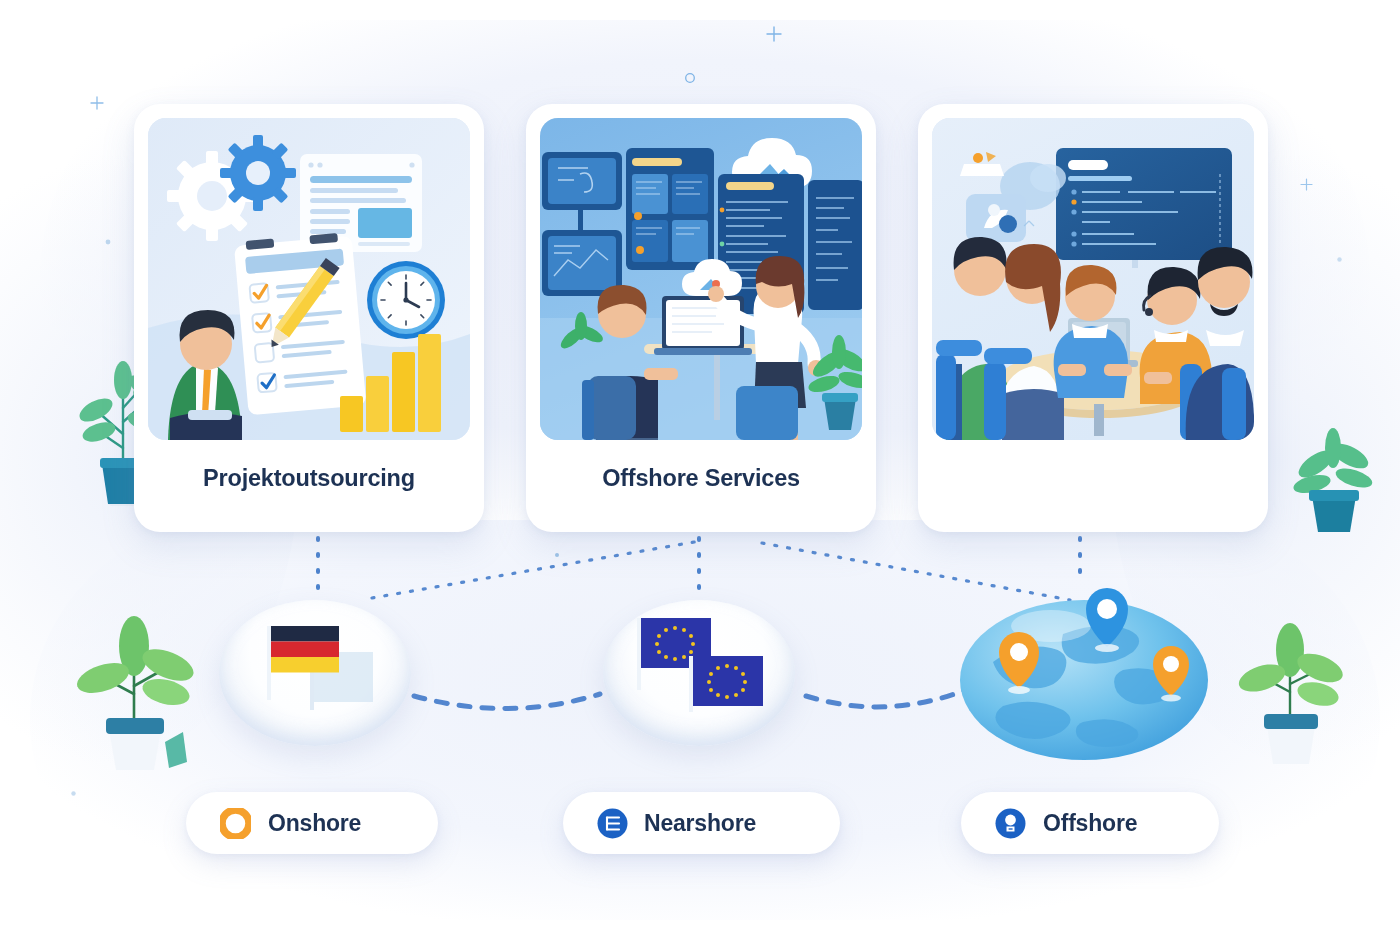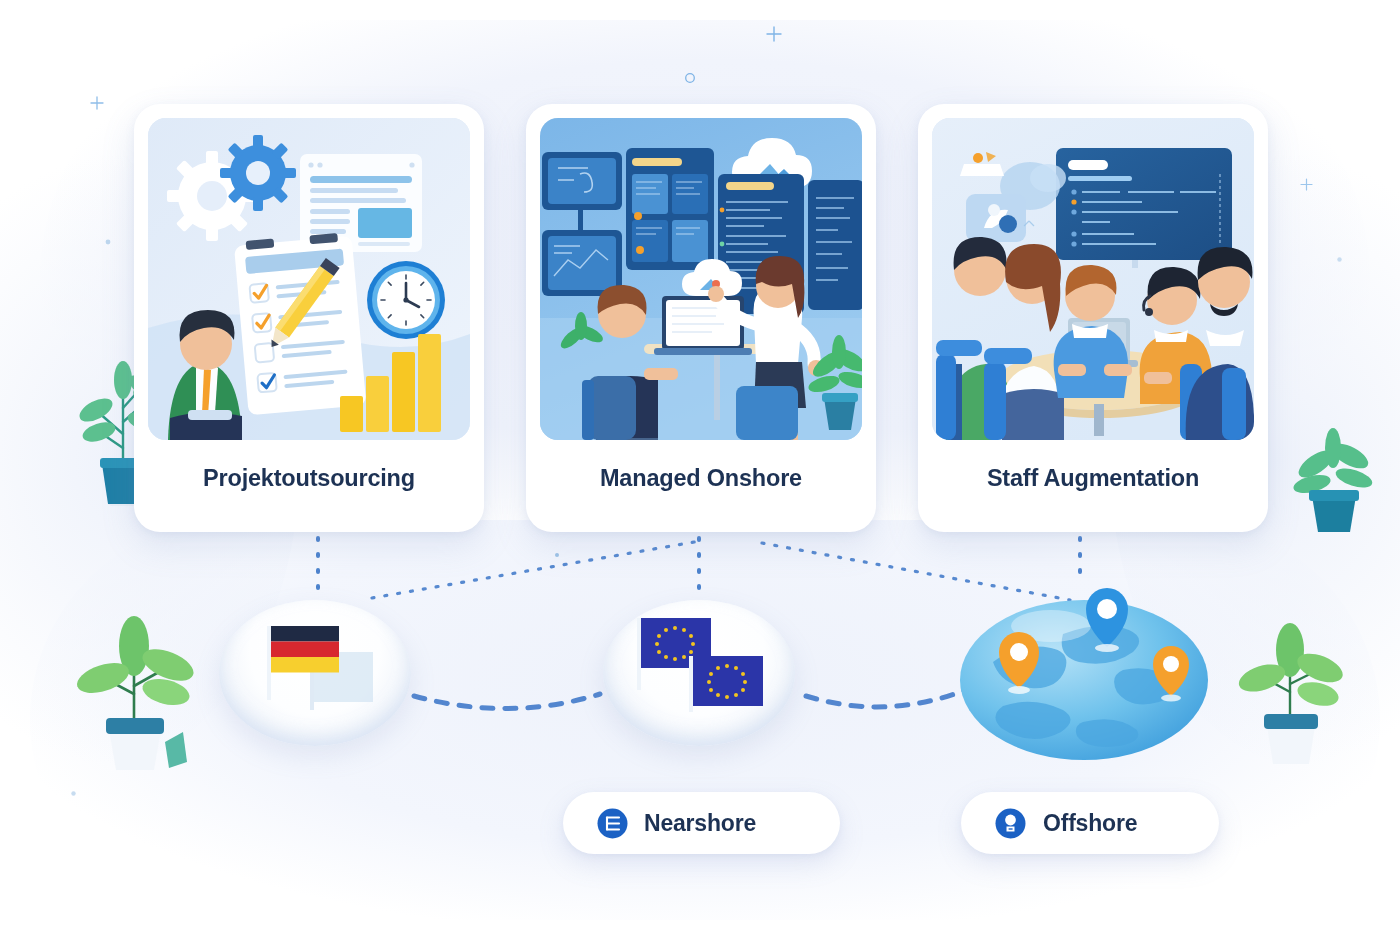--- a/index.html
+++ b/index.html
@@ -563,21 +563,21 @@
               <ellipse cx="10" cy="12" rx="14" ry="6" transform="rotate(-42 10 12)"></ellipse>
               <ellipse cx="28" cy="8" rx="14" ry="6" transform="rotate(26 28 8)"></ellipse>
               <ellipse cx="19" cy="0" rx="6" ry="14"></ellipse>
             </g>
           </g>
 
           <rect x="42" y="262" width="12" height="60" rx="4" fill="#2f6fb5"></rect>
           <rect x="196" y="268" width="62" height="54" rx="8" fill="#3d85c9"></rect>
         </svg>
       </div>
-      <div class="card-title">Managed Onshore</div>
+      <div class="card-title">Offshore Services</div>
     </div>
 
     <div class="svc-card">
       <div class="card-art">
         <svg viewBox="0 0 322 322">
           <defs>
             <linearGradient id="c3bg" x1="0" y1="0" x2="0.5" y2="1">
               <stop offset="0" stop-color="#e6effa"></stop>
                 <stop offset="1" stop-color="#dbe9f8"></stop>
             </linearGradient>
@@ -685,21 +685,20 @@
           <g>
             <path d="M254 322 q-4 -74 42 -76 q24 2 26 52 v24 z" fill="#2d4f8c"></path>
             <circle cx="292" cy="164" r="26" fill="#f0c09a"></circle>
             <path d="M266 162 q-4 -34 28 -33 q30 2 26 32 q-8 -16 -28 -12 q-16 3 -26 13 z" fill="#1d2431"></path>
             <path d="M278 186 q14 12 28 0 q-2 12 -14 12 q-12 0 -14 -12 z" fill="#1d2431"></path>
             <path d="M274 212 q20 10 38 0 l-4 16 h-30 z" fill="#ffffff"></path>
           </g>
           <rect x="290" y="250" width="24" height="72" rx="8" fill="#2f7fd4"></rect>
         </svg>
       </div>
-      <div class="card-title">Staff Augmentation</div>
     </div>
   </div>
 
   <div class="node-circle" id="node-onshore">
     <div class="disc"></div>
     <div class="art">
       <svg viewBox="0 0 192 146">
         <g transform="translate(92,52)">
           <path d="M0 0 h62 v50 h-62 z" fill="#c6dcef" opacity="0.55"></path>
           <rect x="-1" y="0" width="4" height="58" fill="#dfeaf5"></rect>
@@ -792,20 +791,28 @@
 
         <g transform="translate(198,72)">
           <path d="M18 0 a18 18 0 0 1 18 18 q0 16 -18 32 q-18 -16 -18 -32 a18 18 0 0 1 18 -18 z" fill="#f5a02c"></path>
           <circle cx="18" cy="18" r="8" fill="#ffffff"></circle>
           <ellipse cx="18" cy="52" rx="10" ry="3.5" fill="#ffffff" opacity="0.75"></ellipse>
         </g>
       </svg>
     </div>
   </div>
 
+  <div class="pill" id="pill-onshore">
+    <span class="pill-icon">
+      <svg width="31" height="31" viewBox="0 0 31 31">
+        <circle cx="15.5" cy="15.5" r="13.5" fill="none" stroke="#f5a02c" stroke-width="7.5"></circle>
+      </svg>
+    </span>
+    <span class="pill-label">Onshore</span>
+  </div>
 
   <div class="pill" id="pill-nearshore">
     <span class="pill-icon">
       <svg width="31" height="31" viewBox="0 0 31 31">
         <circle cx="15.5" cy="15.5" r="15" fill="#1b61c4"></circle>
         <g stroke="#ffffff" stroke-width="2.1" stroke-linecap="round">
           <path d="M10 9.5 h12"></path>
             <path d="M10 15.5 h12"></path>
             <path d="M10 21.5 h12"></path>
             <path d="M10 9.5 v12"></path>

